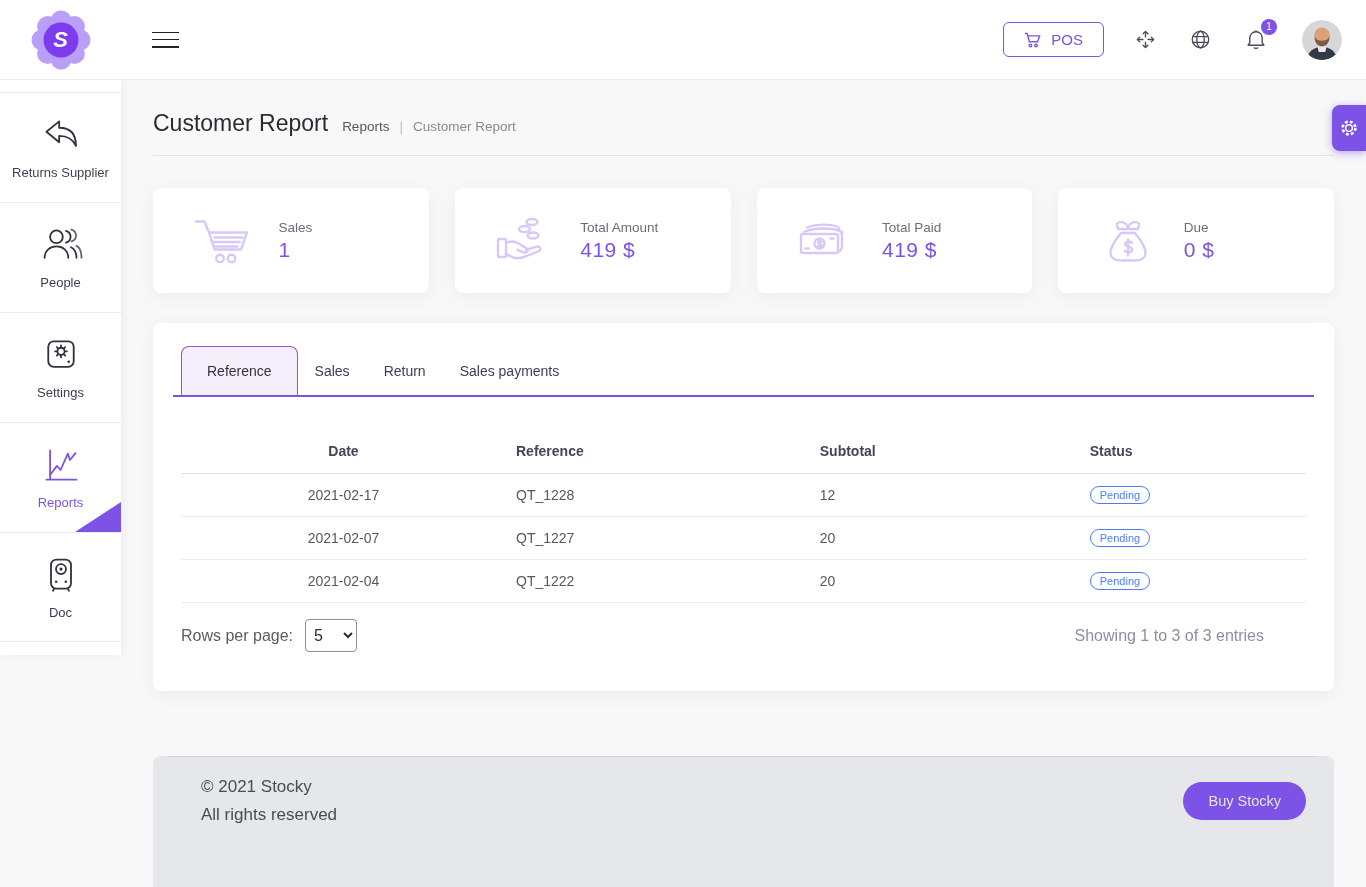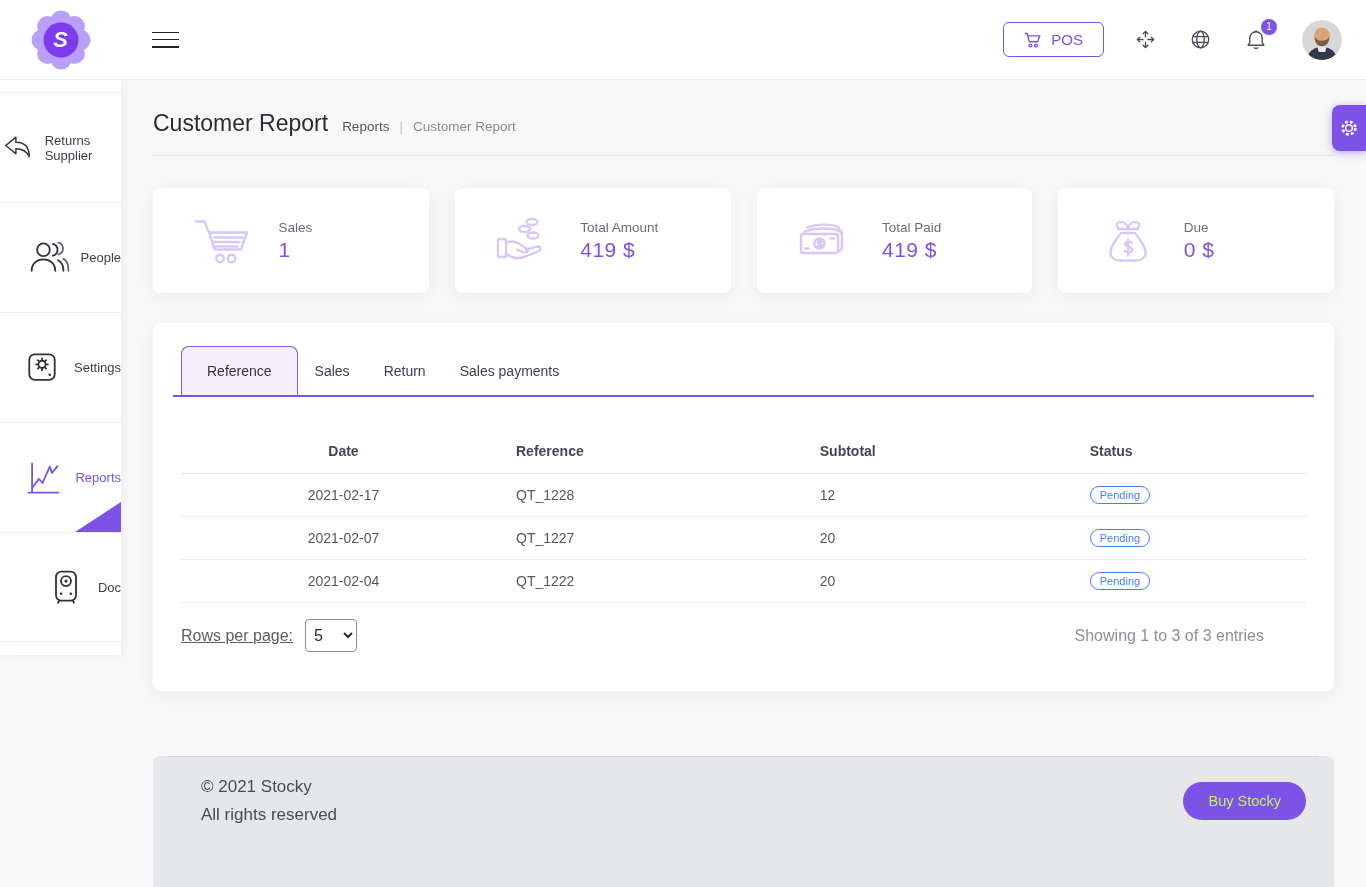--- a/index.html
+++ b/index.html
@@ -16,21 +16,21 @@
   .topbar-right { margin-left:auto; display:flex; align-items:center; gap:28px; padding-right:24px; }
   .pos-btn { display:flex; align-items:center; gap:9px; border:1px solid #7d52e6; color:#7d52e6; background:#fff; border-radius:6px; padding:8px 20px; font-size:15px; cursor:pointer; font-family:inherit; }
   .icon-btn { background:none; border:none; cursor:pointer; display:flex; align-items:center; padding:2px; }
   .bell-wrap { position:relative; }
   .badge { position:absolute; top:-7px; right:-7px; min-width:16px; height:16px; background:#7d52e6; color:#fff; font-size:10px; border-radius:50%; display:flex; align-items:center; justify-content:center; padding:0 3px; }
   .avatar { width:40px; height:40px; border-radius:50%; overflow:hidden; cursor:pointer; border:none; background:none; padding:0; margin-left:4px; }
 
   
   .layout { display:flex; height:807px; }
   .sidebar { width:121px; background:#fff; box-shadow:2px 0 10px rgba(0,0,0,.05); height:575px; padding-top:12px; flex:0 0 121px; }
-  .side-item { height:110px; border-top:1px solid #ececf0; display:flex; flex-direction:row; align-items:center; justify-content:flex-end; gap:10px; cursor:pointer; position:relative; overflow:hidden; }
+  .side-item { height:110px; border-top:1px solid #ececf0; display:flex; flex-direction:column; align-items:center; justify-content:center; gap:10px; cursor:pointer; position:relative; overflow:hidden; }
   .side-item:last-child { border-bottom:1px solid #ececf0; }
   .side-item .lbl { font-size:13px; color:#3b3f51; }
   .side-item.active .lbl { color:#7d52e6; }
   .side-item.active .corner { position:absolute; right:0; bottom:0; width:0; height:0; border-style:solid; border-width:0 0 30px 46px; border-color:transparent transparent #7d52e6 transparent; }
 
   .content { flex:1; padding:0 32px; }
 
   
   .page-head { padding-top:30px; display:flex; align-items:baseline; gap:14px; }
   .page-title { font-size:23px; font-weight:500; color:#2b2b33; }
@@ -54,31 +54,31 @@
   .tab.active { background:#f5eefb; border:1px solid #8a5be0; border-bottom:none; border-radius:8px 8px 0 0; padding:16px 25px; color:#33333d; }
   table { width:100%; border-collapse:collapse; margin-top:36px; }
   th { text-align:left; font-size:14px; color:#45455a; font-weight:bold; padding:10px 10px 14px 20px; border-bottom:1px solid #dfe0e6; }
   td { font-size:14px; color:#57575f; padding:12px 10px 12px 20px; border-bottom:1px solid #ebebf0; }
   th:nth-child(1), td:nth-child(1) { width:28%;text-align:center; }
   th:nth-child(2), td:nth-child(2) { width:27%; }
   th:nth-child(3), td:nth-child(3) { width:24%; }
   .badge-pending { display:inline-block; font-size:11px; color:#4a7dff; border:1px solid #4a7dff; border-radius:10px; padding:2px 9px; }
 
   .pager { display:flex; align-items:center; margin-top:16px; }
-  .pager-label { font-size:16px; color:#5b5b66;text-decoration:underline; }
+  .pager-label { font-size:16px; color:#5b5b66; }
   .rows-select { margin-left:12px; width:52px; height:33px; font-size:16px; font-family:inherit; border:1px solid #8f8f96; border-radius:4px; padding:2px 4px; background:#fff; color:#2b2b33; }
   .showing { margin-left:auto; margin-right:42px; font-size:16px; color:#8e8ea0; }
 
   
   .footer-card { background:#e6e7ea; border-radius:8px; margin-top:65px; height:160px; }
   .footer-title { font-size:13.5px; font-weight:bold; color:#32323c; padding:24px 28px 0; }
   .footer-rule { border:none; border-top:1px solid #d4d5d9; margin:13px 16px 0; }
   .footer-row { display:flex; align-items:center; padding:16px 28px 0 48px; }
   .footer-copy { font-size:17px; color:#4b4b55; line-height:1.65; }
-  .buy-btn { margin-left:auto; background:#7d52e6; color:#bef264; border:none; border-radius:19px; padding:11px 25px; font-size:14.5px; font-family:inherit; cursor:pointer; }
+  .buy-btn { margin-left:auto; background:#7d52e6; color:#e5e5e5; border:none; border-radius:19px; padding:11px 25px; font-size:14.5px; font-family:inherit; cursor:pointer; }
 
   
   .gear-fab { position:fixed; right:0; top:105px; width:34px; height:46px; background:#7d52e6; border:none; border-radius:8px 0 0 8px; cursor:pointer; display:flex; align-items:center; justify-content:center; box-shadow:0 2px 8px rgba(125,82,230,.5); z-index:10; }
 
   svg { display:block; }
 </style>
 </head>
 <body>
 
 <header class="topbar">

